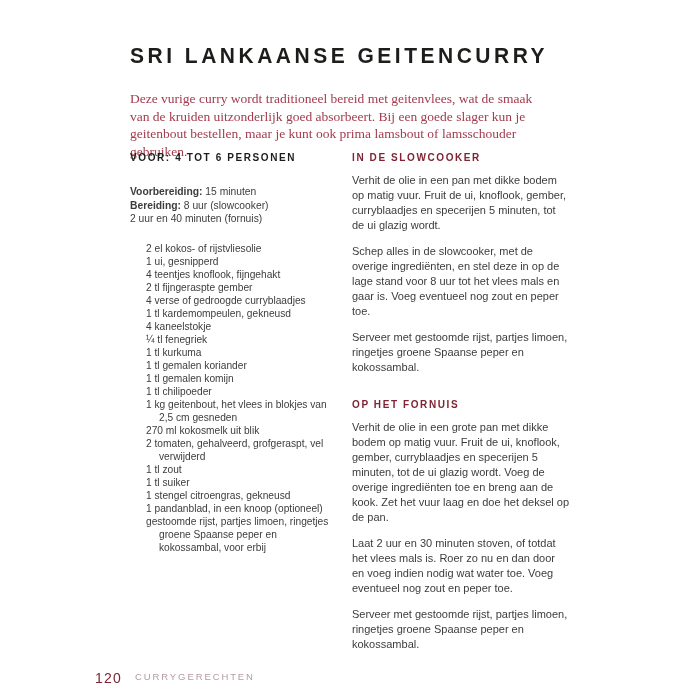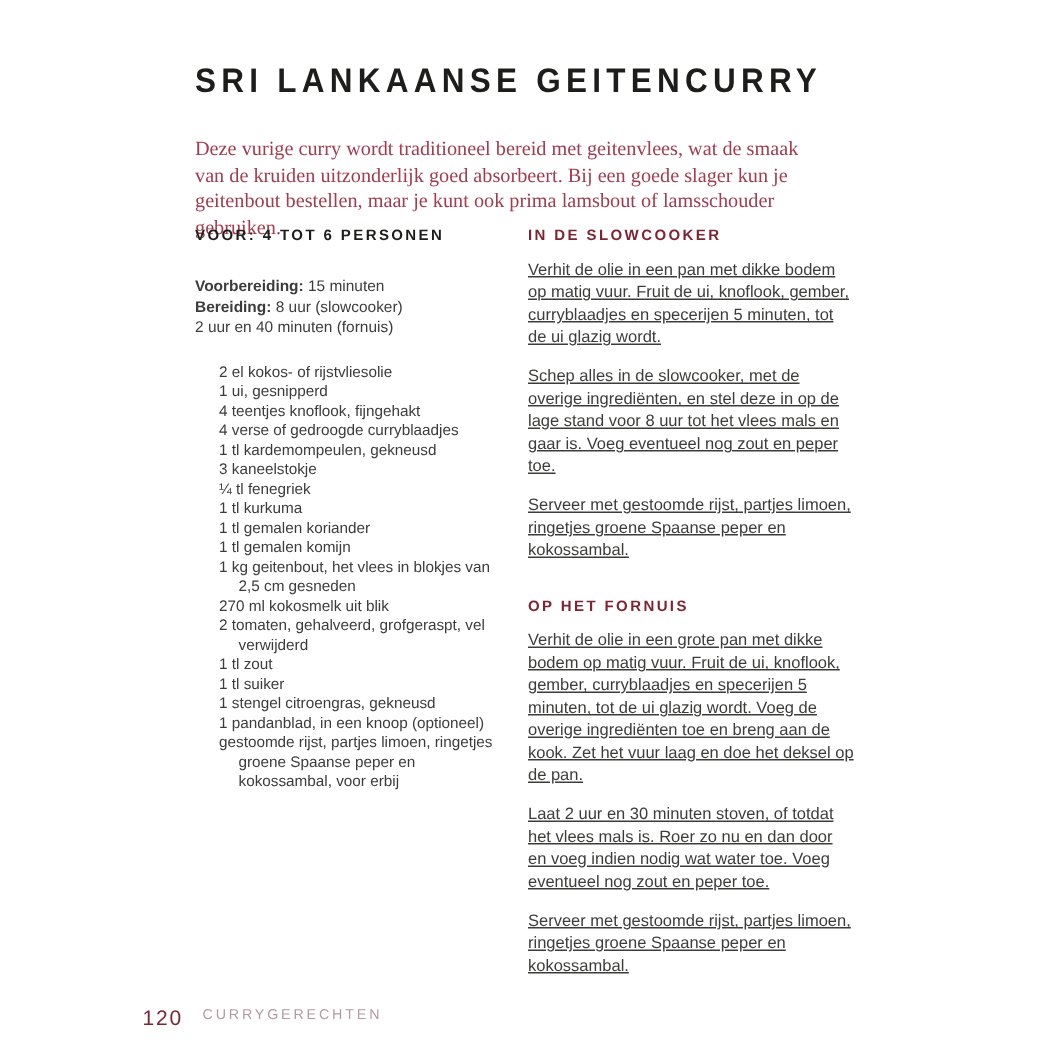--- a/index.html
+++ b/index.html
@@ -85,21 +85,20 @@
     color: var(--heading, #7f2433);
   }
   .col-right section + section {
     margin-top: 24px;
   }
   .col-right p {
     margin: 0 0 11px 0;
     font-size: 11px;
     line-height: 15px;
     color: var(--text, #3c3c3b);
-    text-decoration: underline;
   }
   .footer-pagenum {
     position: absolute;
     top: 670px;
     left: 95px;
     font-size: 14px;
     font-weight: 400;
     letter-spacing: 1.2px;
     color: var(--heading, #7f2433);
   }
@@ -125,27 +124,29 @@
     <h2 class="serves">VOOR: 4 TOT 6 PERSONEN</h2>
     <div class="meta">
       <div><span class="b">Voorbereiding:</span> <span>15 minuten</span></div>
       <div><span class="b">Bereiding:</span> <span>8 uur (slowcooker)</span></div>
       <div>2 uur en 40 minuten (fornuis)</div>
     </div>
     <ul class="ingredients" id="ingredients-list">
         <li>2 el kokos- of rijstvliesolie</li>
         <li>1 ui, gesnipperd</li>
         <li>4 teentjes knoflook, fijngehakt</li>
+        <li>2 tl fijngeraspte gember</li>
         <li>4 verse of gedroogde curryblaadjes</li>
         <li>1 tl kardemompeulen, gekneusd</li>
-        <li>3 kaneelstokje</li>
+        <li>4 kaneelstokje</li>
         <li>¼ tl fenegriek</li>
         <li>1 tl kurkuma</li>
         <li>1 tl gemalen koriander</li>
         <li>1 tl gemalen komijn</li>
+        <li>1 tl chilipoeder</li>
         <li>1 kg geitenbout, het vlees in blokjes van 2,5 cm gesneden</li>
         <li>270 ml kokosmelk uit blik</li>
         <li>2 tomaten, gehalveerd, grofgeraspt, vel verwijderd</li>
         <li>1 tl zout</li>
         <li>1 tl suiker</li>
         <li>1 stengel citroengras, gekneusd</li>
         <li>1 pandanblad, in een knoop (optioneel)</li>
         <li>gestoomde rijst, partjes limoen, ringetjes groene Spaanse peper en kokossambal, voor erbij</li>
       </ul>
   </div>

